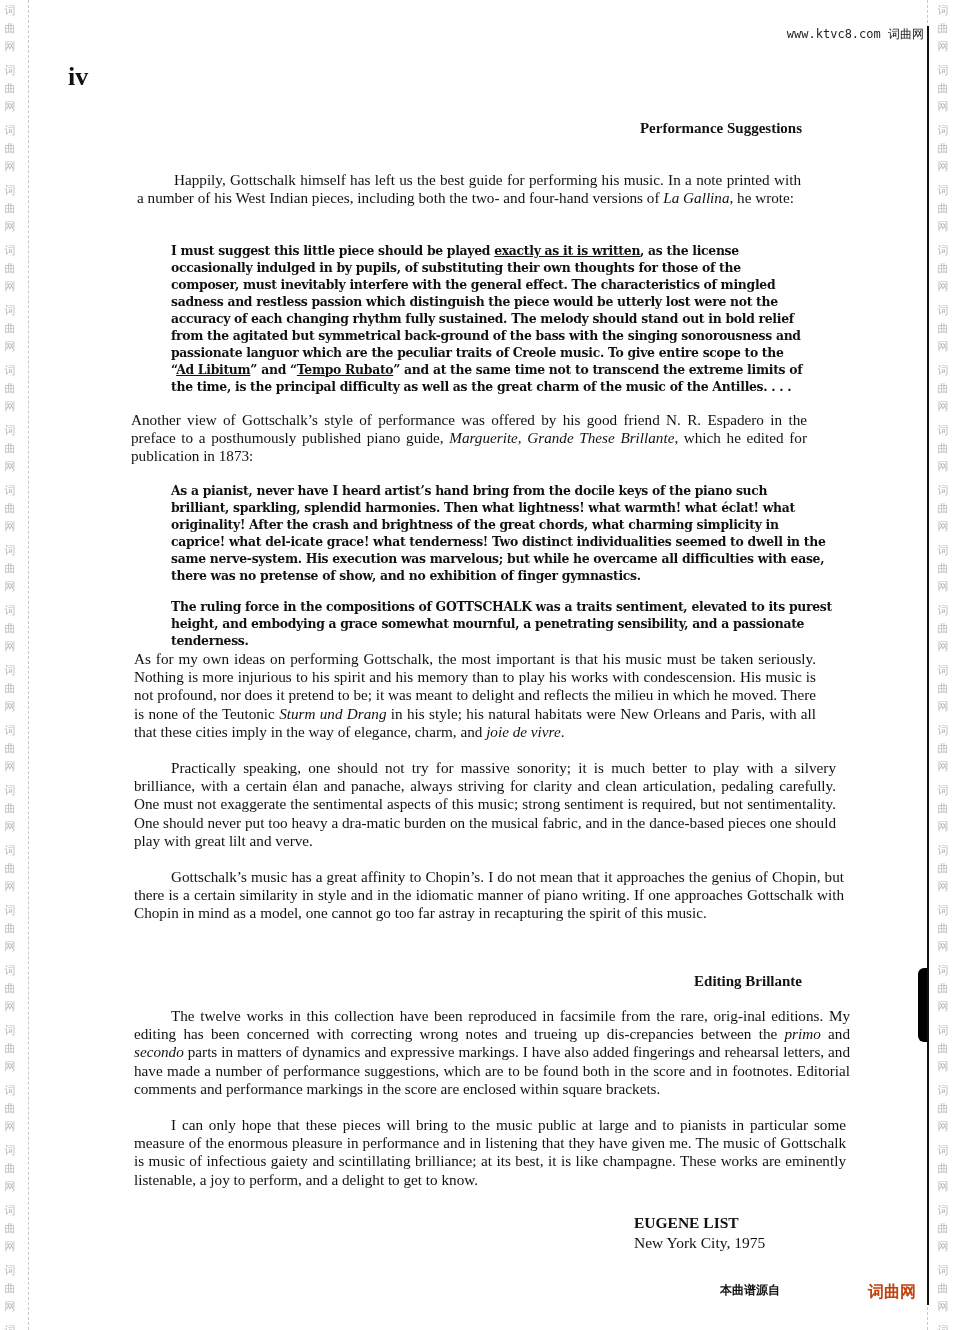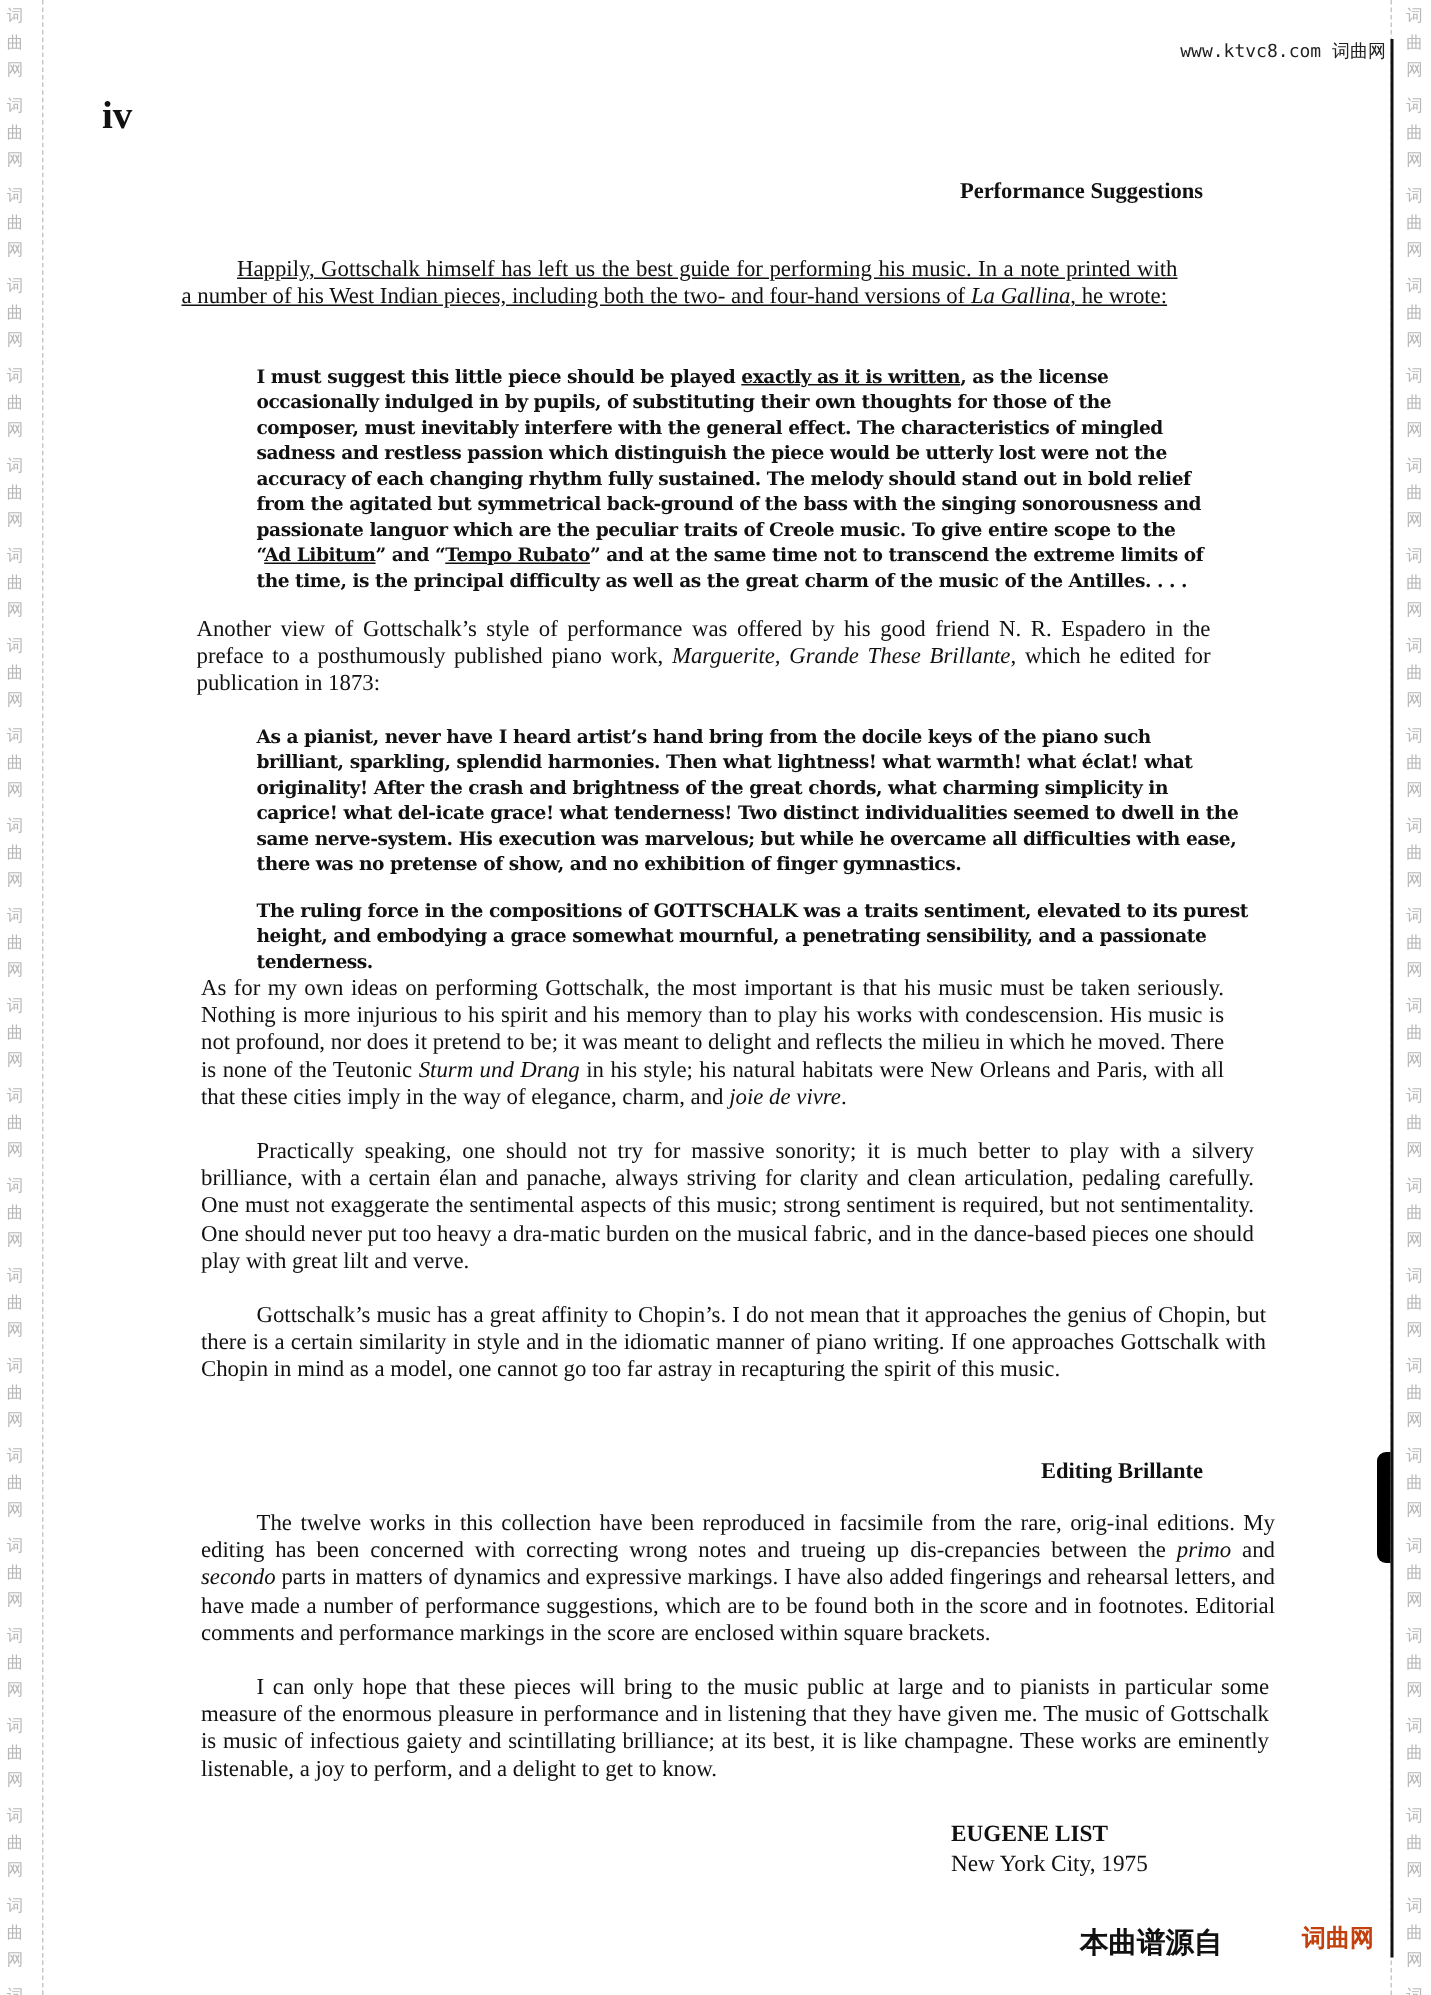--- a/index.html
+++ b/index.html
@@ -17,21 +17,21 @@
   .heading { position:absolute; left:0; width:802px; text-align:right; font-weight:bold; font-size:15px; }
   .p { position:absolute; font-size:15.2px; line-height:18.2px; text-align:justify; }
   .q { position:absolute; font-size:12.4px; line-height:17px; font-weight:bold; font-family:"DejaVu Serif", serif;
        letter-spacing:-0.3px; }
   .indent { text-indent:37px; }
   .u { text-decoration:underline; }
   i { font-style:italic; }
   .sig-name { position:absolute; left:634px; top:1214px; font-weight:bold; font-size:15.5px; }
   .sig-place { position:absolute; left:634px; top:1234px; font-size:15.5px; }
   .footer-src { position:absolute; left:720px; top:1282px; font-family:"DejaVu Sans", sans-serif;
-                font-weight:bold; font-size:19px; color:#111; }
+                font-weight:bold; font-size:12px; color:#111; }
   .footer-brand { position:absolute; left:868px; top:1282px; font-family:"DejaVu Sans", sans-serif;
                   font-weight:bold; font-size:16px; }
   .scan-mark { position:absolute; left:918px; top:968px; width:9px; height:74px; background:#000;
                border-radius:6px 0 0 6px; }
 </style>
 </head>
 <body>
 
 <div class="strip left">
     <span class="wm" style="top: 2px;">词</span>
@@ -173,25 +173,25 @@
   </div>
 <div class="rule"></div>
 <div class="scan-mark"></div>
 
 <div class="header-url">www.ktvc8.com 词曲网</div>
 
 <div class="page-num">iv</div>
 
 <div class="heading" style="top:120px">Performance Suggestions</div>
 
-<div class="p indent" style="left:121px; top:171px; width:664px;text-decoration:underline;"><span>Happily, Gottschalk himself has left us the best guide for performing his music.  In a note printed with a number of his West Indian pieces, including both the two- and four-hand versions of </span><i>La Gallina</i><span>, he wrote:</span></div>
+<div class="p indent" style="left:137px; top:171px; width:664px;"><span>Happily, Gottschalk himself has left us the best guide for performing his music.  In a note printed with a number of his West Indian pieces, including both the two- and four-hand versions of </span><i>La Gallina</i><span>, he wrote:</span></div>
 
 <div class="q" style="left:171px; top:242px; width:636px;"><span>I  must suggest this little piece should be played </span><span class="u">exactly as it is written</span><span>, as the license occasionally indulged in by pupils, of substituting their own thoughts for those of the composer, must inevitably interfere with the general effect.  The characteristics of mingled sadness and restless passion which distinguish the piece would be utterly lost were not the accuracy of each changing rhythm fully sustained.  The melody should stand out in bold relief from the agitated but symmetrical back-ground of the bass with the singing sonorousness and passionate languor which are the peculiar traits of Creole music.  To give entire scope to the “</span><span class="u">Ad Libitum</span><span>” and “</span><span class="u">Tempo Rubato</span><span>” and at the same time not to transcend the extreme limits of the time, is the principal difficulty as well as the great charm of the music of the Antilles. . . .</span></div>
 
-<div class="p" style="left:131px; top:411px; width:676px;"><span>Another view of Gottschalk’s style of performance was offered by his good friend N. R. Espadero in the preface to a posthumously published piano work, </span><i>Marguerite, Grande These Brillante</i><span>, which he edited for publication in 1873:</span></div>
+<div class="p" style="left:131px; top:411px; width:676px;"><span>Another view of Gottschalk’s style of performance was offered by his good friend N. R. Espadero in the preface to a posthumously published piano guide, </span><i>Marguerite, Grande These Brillante</i><span>, which he edited for publication in 1873:</span></div>
 
 <div class="q" style="left:171px; top:482px; width:656px;">As a pianist, never have I heard artist’s hand bring from the docile keys of the piano such brilliant, sparkling, splendid harmonies.  Then what lightness!  what warmth!  what éclat!  what originality!  After the crash and brightness of the great chords, what charming simplicity in caprice!  what del-icate grace!  what tenderness!  Two distinct individualities seemed to dwell in the same nerve-system.  His execution was marvelous; but while he overcame all difficulties with ease, there was no pretense of show, and no exhibition of finger gymnastics.</div>
 
 <div class="q" style="left:171px; top:598px; width:668px;">The ruling force in the compositions of GOTTSCHALK was a traits sentiment, elevated to its purest height, and embodying a grace somewhat mournful, a penetrating sensibility, and a passionate tenderness.</div>
 
 <div class="p" style="left:134px; top:650px; width:682px;"><span>As for my own ideas on performing Gottschalk, the most important is that his music must be taken seriously.  Nothing is more injurious to his spirit and his memory than to play his works with condescension.  His music is not profound, nor does it pretend to be; it was meant to delight and reflects the milieu in which he moved.  There is none of the Teutonic </span><i>Sturm und Drang</i><span> in his style; his natural habitats were New Orleans and Paris, with all that these cities imply in the way of elegance, charm, and </span><i>joie de vivre</i><span>.</span></div>
 
 <div class="p indent" style="left:134px; top:759px; width:702px;">Practically speaking, one should not try for massive sonority; it is much better to play with a silvery brilliance, with a certain élan and panache, always striving for clarity and clean articulation, pedaling carefully.  One must not exaggerate the sentimental aspects of this music; strong sentiment is required, but not sentimentality.  One should never put too heavy a dra-matic burden on the musical fabric, and in the dance-based pieces one should play with great lilt and verve.</div>
 
 <div class="p indent" style="left:134px; top:868px; width:710px;">Gottschalk’s music has a great affinity to Chopin’s.  I do not mean that it approaches the genius of Chopin, but there is a certain similarity in style and in the idiomatic manner of piano writing.  If one approaches Gottschalk with Chopin in mind as a model, one cannot go too far astray in recapturing the spirit of this music.</div>

